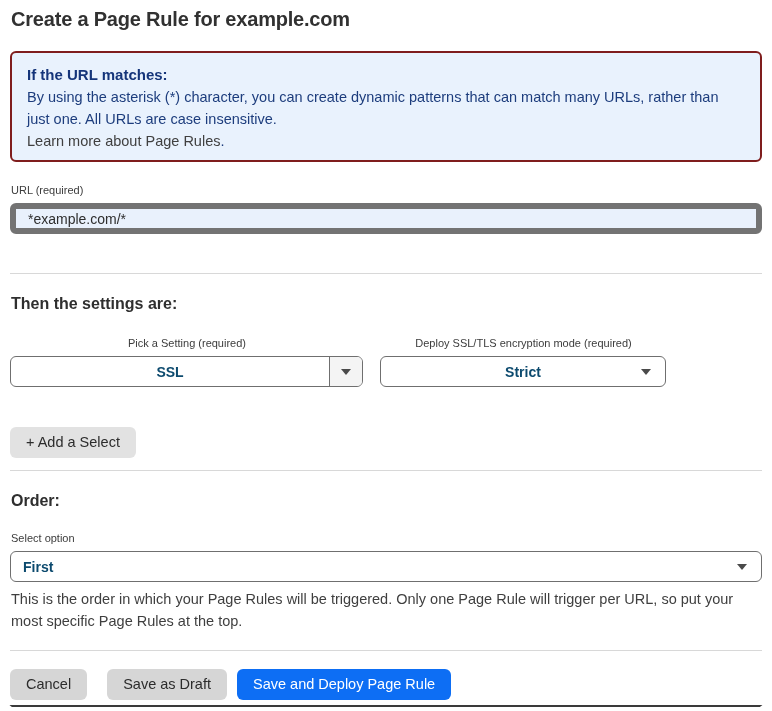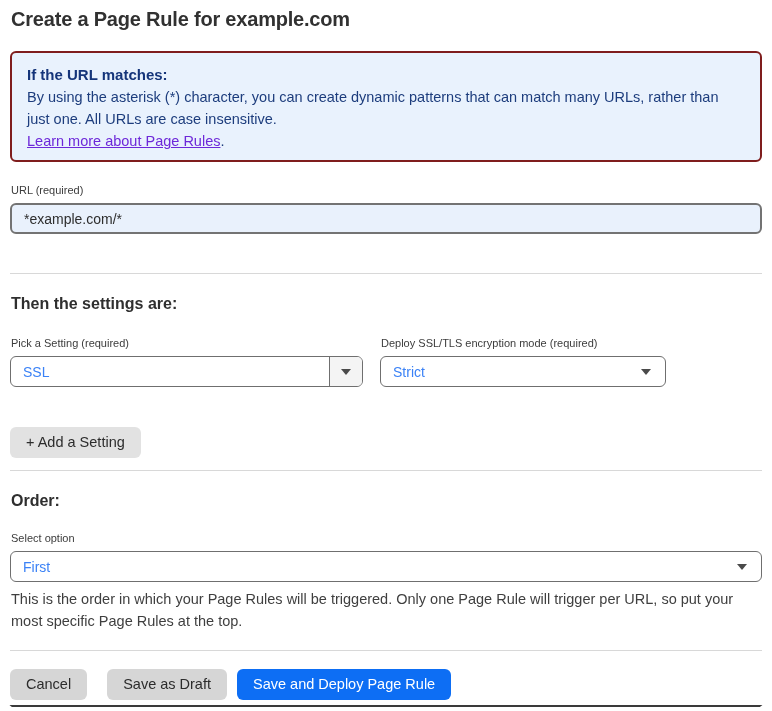--- a/index.html
+++ b/index.html
@@ -7,46 +7,46 @@
   body { font-family:"Liberation Sans", sans-serif; color:#2e2e2e; }
   .container { position:relative; width:772px; height:711px; background:#fff; padding:6px 10px 0 10px; overflow:hidden;border-radius:26px; }
 
   .page-title { font-size:20px; font-weight:bold; color:#313131; margin:2px 0 20px 1px; letter-spacing:-0.2px; }
 
   .info-box {
     background:#e9f2fd; border:2px solid #7f1d1d; border-radius:6px;
     padding:11px 15px 8px 15px; color:#1d3d7d; font-size:14.5px; line-height:22px;
   }
   .info-box .info-heading { font-weight:bold; color:#15357a; font-size:15px; }
-  .info-box a { color:#6d28d9; text-decoration:underline; cursor:pointer;text-align:right; }
+  .info-box a { color:#404040; cursor:pointer;text-align:right; }
   .info-box .link-suffix { color:#1d3d7d; }
 
   .field-label { font-size:11px; color:#3c3c3c; margin:22px 0 7px 1px; }
 
   .url-input {
-    width:100%; height:31px; background:#e9f1fc; border:2px solid #737373; border-radius:6px;
+    width:100%; height:31px; background:#e9f1fc; border:6px solid #737373; border-radius:6px;
     padding:0 12px; font-size:14px; font-family:"Liberation Sans", sans-serif; color:#2e2e2e; outline:none;
   }
 
   .divider { border:none; border-top:1px solid #d8d8d8; margin:0; }
   .div-1 { margin-top:39px; }
   .div-2 { margin-top:12px; }
   .div-3 { margin-top:18px; }
 
   .section-heading { font-size:16px; font-weight:bold; color:#2f2f2f; margin:21px 0 0 1px; }
 
-  .settings-row { display:flex; margin-top:2px; }
+  .settings-row { display:flex; margin-top:2px;text-align:center; }
   .col-left { width:353px; margin-right:17px; }
   .col-right { width:286px; }
 
   .dropdown {
     display:flex; align-items:center; height:31px; border:1px solid #6f6f6f; border-radius:6px;
     background:#fff; cursor:pointer; overflow:hidden; position:relative;
   }
-  .dropdown .dd-value { flex:1; padding:0 12px; font-size:14px; color:#3b82f6; }
+  .dropdown .dd-value { flex:1; padding:0 12px; font-size:14px; color:#0c4a6e;font-weight:bold; }
   .dd-arrow-seg {
     width:33px; align-self:stretch; background:#f4f4f4; border-left:1px solid #6f6f6f;
     display:flex; align-items:center; justify-content:center;
   }
   .caret { width:0; height:0; border-left:5px solid transparent; border-right:5px solid transparent; border-top:6px solid #4a4a4a; }
   .dd-arrow-plain { position:absolute; right:14px; top:50%; margin-top:-3px; }
 
   .btn {
     display:inline-block; border:none; border-radius:6px; font-family:"Liberation Sans", sans-serif;
     font-size:14.5px; color:#2c2c2c; cursor:pointer; height:31px; line-height:31px; padding:0 16px;
@@ -97,21 +97,21 @@
     </div>
     <div class="col-right">
       <div class="field-label">Deploy SSL/TLS encryption mode (required)</div>
       <div class="dropdown">
         <span class="dd-value">Strict</span>
         <span class="caret dd-arrow-plain"></span>
       </div>
     </div>
   </div>
 
-  <button class="btn btn-light add-setting">+ Add a Setting</button>
+  <button class="btn btn-light add-setting">+ Add a Select</button>
 
   <hr class="divider div-2">
 
   <div class="section-heading">Order:</div>
 
   <div class="field-label">Select option</div>
   <div class="dropdown">
     <span class="dd-value">First</span>
     <span class="caret dd-arrow-plain"></span>
   </div>

